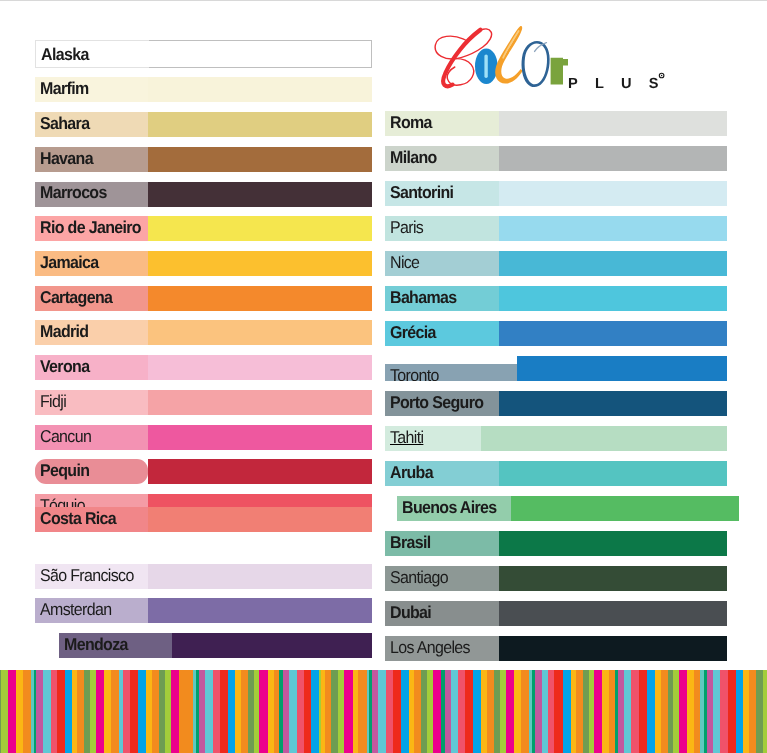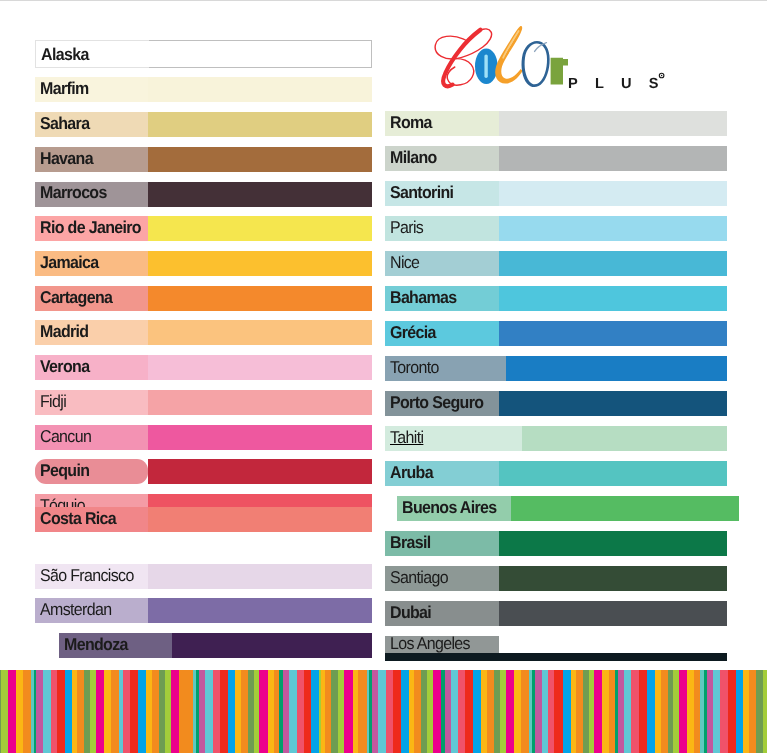--- a/index.html
+++ b/index.html
@@ -205,33 +205,33 @@
         </div>
         <div class="rsw" style="flex: 1 1 auto; background: rgb(78, 198, 221);"></div>
       </div>
       <div class="crow b" style="left: 385px; top: 320.92px; width: 342.4px;">
         <div class="rlabel" style="width: 114.4px; background: rgb(92, 201, 222);">
           <span class="rname">Grécia</span>
         </div>
         <div class="rsw" style="flex: 1 1 auto; background: rgb(50, 128, 196);"></div>
       </div>
       <div class="crow" style="left: 385px; top: 355.94px; width: 342.4px;">
-        <div class="rlabel" style="width: 121px; background: rgb(136, 162, 178);">
+        <div class="rlabel" style="width: 132px; background: rgb(136, 162, 178); margin-top: 8px;">
           <span class="rname">Toronto</span>
         </div>
         <div class="rsw" style="flex: 1 1 auto; background: rgb(25, 125, 196);"></div>
       </div>
       <div class="crow b" style="left: 385px; top: 390.96px; width: 342.4px;">
         <div class="rlabel" style="width: 114.4px; background: rgb(131, 147, 154);">
           <span class="rname">Porto Seguro</span>
         </div>
         <div class="rsw" style="flex: 1 1 auto; background: rgb(20, 84, 124);"></div>
       </div>
       <div class="crow" style="left: 385px; top: 425.98px; width: 342.4px;">
-        <div class="rlabel" style="width: 137px; background: rgb(211, 235, 222); text-decoration: underline;">
+        <div class="rlabel" style="width: 96px; background: rgb(211, 235, 222); text-decoration: underline;">
           <span class="rname">Tahiti</span>
         </div>
         <div class="rsw" style="flex: 1 1 auto; background: rgb(182, 221, 194);"></div>
       </div>
       <div class="crow b" style="left: 385px; top: 461px; width: 342.4px;">
         <div class="rlabel" style="width: 114.4px; background: rgb(131, 206, 212);">
           <span class="rname">Aruba</span>
         </div>
         <div class="rsw" style="flex: 1 1 auto; background: rgb(84, 196, 193);"></div>
       </div>
@@ -252,21 +252,21 @@
           <span class="rname">Santiago</span>
         </div>
         <div class="rsw" style="flex: 1 1 auto; background: rgb(52, 76, 54);"></div>
       </div>
       <div class="crow b" style="left: 385px; top: 601.08px; width: 342.4px;">
         <div class="rlabel" style="width: 114.4px; background: rgb(136, 142, 142);">
           <span class="rname">Dubai</span>
         </div>
         <div class="rsw" style="flex: 1 1 auto; background: rgb(74, 78, 82);"></div>
       </div>
-      <div class="crow" style="left: 385px; top: 636.1px; width: 342.4px; flex-direction: column;">
+      <div class="crow" style="left: 385px; top: 636.1px; width: 342.4px;">
         <div class="rlabel" style="width: 114.4px; background: rgb(145, 151, 150);">
           <span class="rname">Los Angeles</span>
         </div>
         <div class="rsw" style="flex: 1 1 auto; background: rgb(13, 26, 32);"></div>
       </div>
     </div>
 
   <div id="stripes">
       <i style="left: 0px; width: 1.6px; background: rgb(110, 157, 82);"></i>
       <i style="left: 1px; width: 7.2px; background: rgb(163, 205, 58);"></i>

